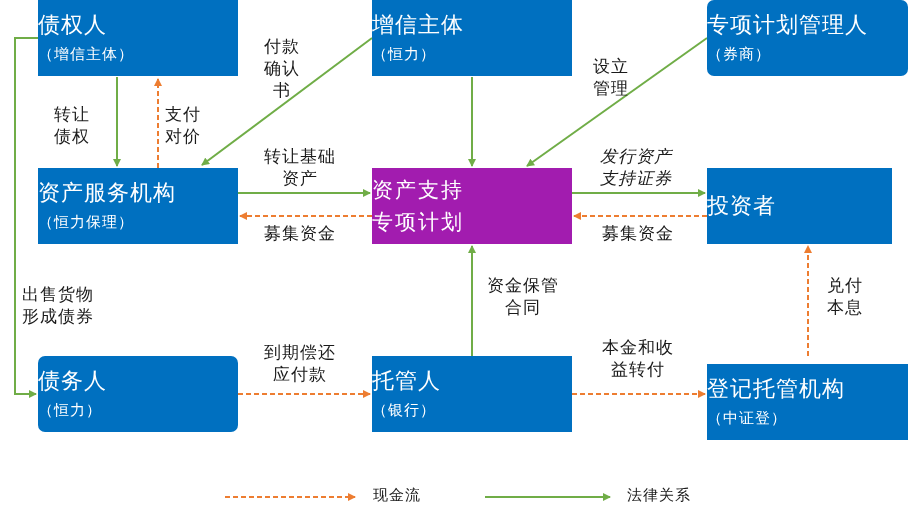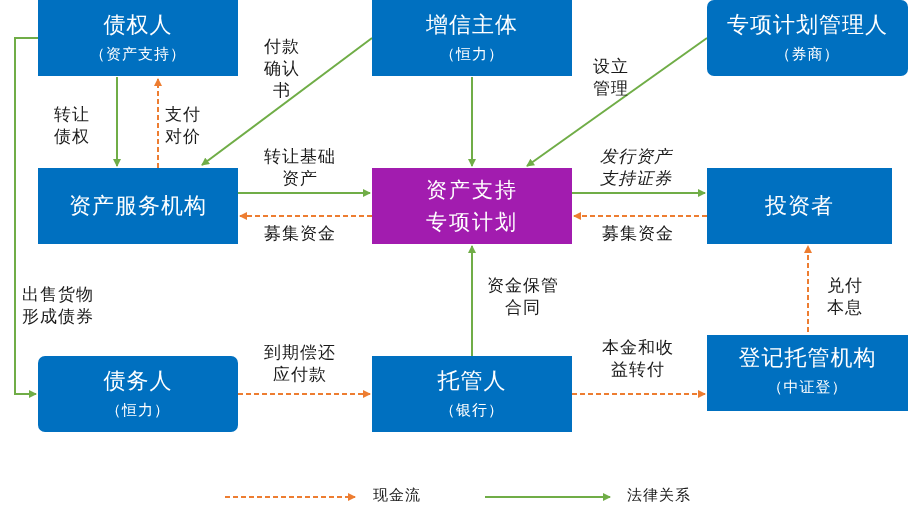--- a/index.html
+++ b/index.html
@@ -1,19 +1,19 @@
 <!DOCTYPE html>
 <html><head>
 <meta charset="utf-8">
 <style>
   html, body { margin:0; padding:0; background:#ffffff; }
   body { width:908px; height:524px; position:relative; overflow:hidden;
          font-family:"DejaVu Sans", sans-serif; }
   .box { position:absolute; width:200px; height:76px; background:#0070C0; color:#fff;
-         display:flex; flex-direction:column; align-items:center; justify-content:center; box-sizing:border-box; }
+         display:flex; flex-direction:column; align-items:flex-start; justify-content:center; box-sizing:border-box; }
   .box.orange { background:#a21caf; }
   .box .title { font-size:22px; line-height:28px; letter-spacing:1px; }
   .box .sub { font-size:15px; line-height:22px; margin-top:4px; letter-spacing:1px; }
   .box .title2 { font-size:21px; line-height:32px; letter-spacing:2px; }
   .lbl { position:absolute; font-size:17px; line-height:22px; color:#1a1a1a; text-align:center; white-space:nowrap; letter-spacing:1px; }
   svg.arrows { position:absolute; left:0; top:0; width:908px; height:524px; pointer-events:none; }
   .legend-text { position:absolute; font-size:15px; color:#1a1a1a; letter-spacing:1px; }
 </style>
 </head>
 <body>
@@ -55,51 +55,52 @@
   <line x1="238" y1="394" x2="370" y2="394" stroke="#ED7D31" stroke-width="2" stroke-dasharray="5,3" marker-end="url(#ao)"></line>
 
   <line x1="572" y1="394" x2="705" y2="394" stroke="#ED7D31" stroke-width="2" stroke-dasharray="5,3" marker-end="url(#ao)"></line>
 
   <line x1="225" y1="497" x2="355" y2="497" stroke="#ED7D31" stroke-width="2" stroke-dasharray="5,3" marker-end="url(#ao)"></line>
   <line x1="485" y1="497" x2="610" y2="497" stroke="#70AD47" stroke-width="2" marker-end="url(#ag)"></line>
 </svg>
 
 <div class="box" style="left:38px; top:0px;">
   <div class="title">债权人</div>
-  <div class="sub">（资产支持）</div>
+  <div class="sub">（增信主体）</div>
 </div>
 <div class="box" style="left:372px; top:0px;">
   <div class="title">增信主体</div>
   <div class="sub">（恒力）</div>
 </div>
 <div class="box" style="left:707px; top:0px; width:201px;border-radius:7px;">
   <div class="title">专项计划管理人</div>
   <div class="sub">（券商）</div>
 </div>
 
 <div class="box" style="left:38px; top:168px;">
   <div class="title">资产服务机构</div>
+  <div class="sub">（恒力保理）</div>
 </div>
 <div class="box orange" style="left:372px; top:168px;">
   <div class="title2">资产支持</div>
   <div class="title2">专项计划</div>
 </div>
 <div class="box" style="left:707px; top:168px; width:185px;">
   <div class="title">投资者</div>
 </div>
 
 <div class="box" style="left:38px; top:356px;border-radius:7px;">
   <div class="title">债务人</div>
   <div class="sub">（恒力）</div>
 </div>
 <div class="box" style="left:372px; top:356px;">
   <div class="title">托管人</div>
   <div class="sub">（银行）</div>
 </div>
-<div class="box" style="left:707px; top:335px; width:201px;font-family:Liberation Mono, monospace;">
+<div class="box" style="left:707px; top:364px; width:201px;">
   <div class="title">登记托管机构</div>
   <div class="sub">（中证登）</div>
 </div>
 
 <div class="lbl" style="left:54px; top:103px;">
   <div>转让</div>
   <div>债权</div>
 </div>
 <div class="lbl" style="left:165px; top:103px;">
   <div>支付</div>

